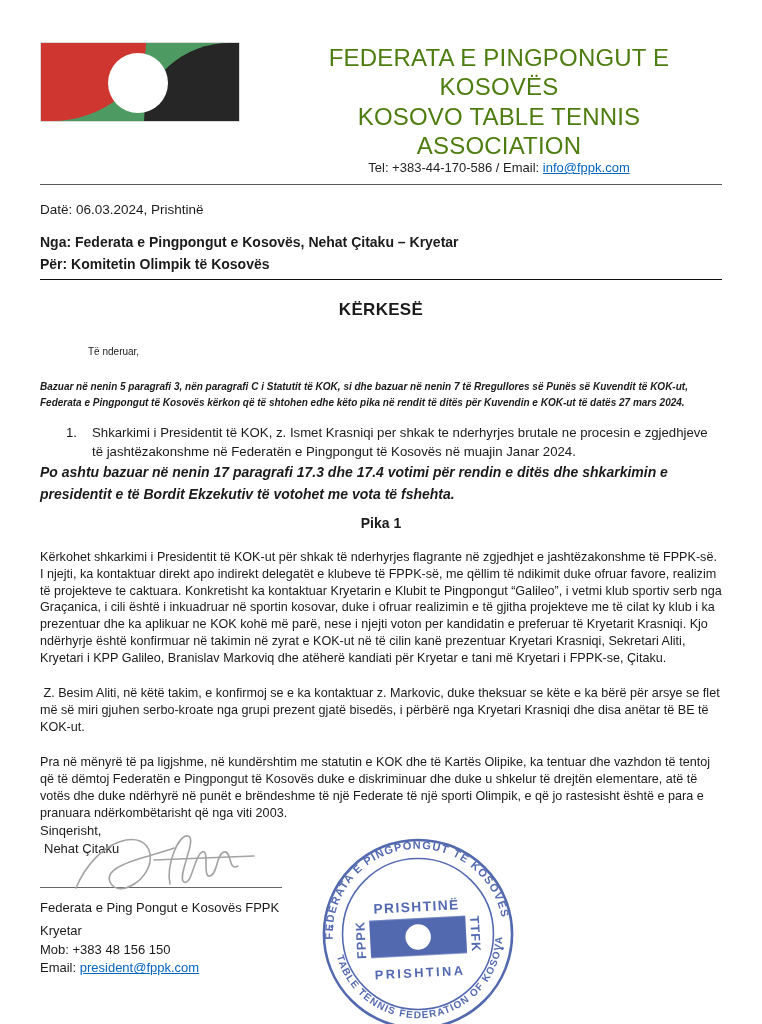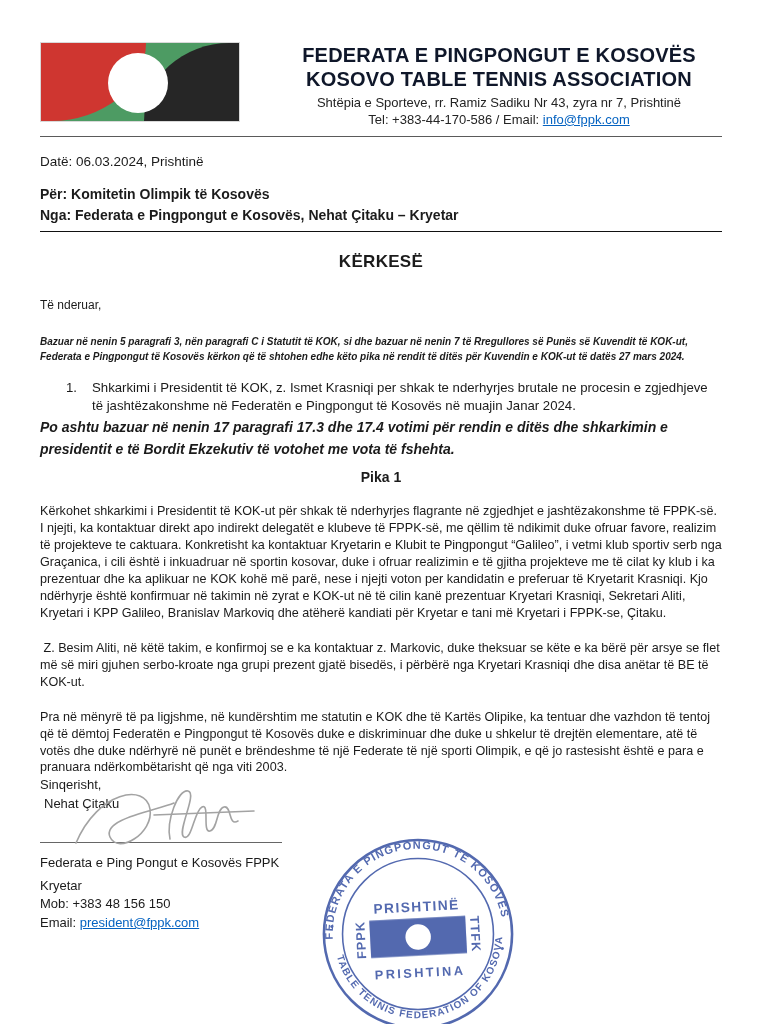--- a/index.html
+++ b/index.html
@@ -27,34 +27,34 @@
   }
   .logo-black {
     position:absolute; right:0; top:0; width:48%; height:100%;
     background:#262626; border-top-left-radius:90% 100%;
   }
   .logo-ball {
     position:absolute; left:67px; top:10px; width:60px; height:60px;
     border-radius:50%; background:#ffffff;
   }
   .header-text { flex:1; text-align:center; padding-top:1px; }
-  .org-name { font-size:20px; font-weight:bold; color:#0f172a; letter-spacing:.2px; line-height:1.22; }
+  .org-name { font-size:24px; font-weight:normal; color:#4d7c0f; letter-spacing:.2px; line-height:1.22; }
   .addr-line { font-size:13px; color:#242424; margin-top:3px; line-height:1.3; }
   .contact-line { font-size:13px; color:#242424; line-height:1.3; }
   a.mail-link { color:#0563c1; text-decoration:underline; }
   .header-rule { border-bottom:1.5px solid #5a5a5a; margin-top:7px; }
 
   
   .date-line { margin-top:17px; font-size:13.5px; }
   .to-from { margin-top:15px; font-size:14px; font-weight:bold; line-height:1.55; }
   .separator-line { border-bottom:1.6px solid #111; margin-top:4px; }
 
   
   .doc-title { text-align:center; font-size:17px; font-weight:bold; margin-top:20px; letter-spacing:.3px; }
-  .salutation { margin-top:26px; font-size:12px; }
+  .salutation { margin-top:26px; font-size:10px;margin-left:48px; }
   .bi { font-weight:bold; font-style:italic; }
   .p-intro { margin-top:22px; font-size:10px; line-height:1.55; }
   .agenda { margin-top:14px; display:flex; font-size:13.2px; line-height:1.4; }
   .agenda-num { width:26px; margin-left:26px; flex:0 0 auto; }
   .agenda-text { flex:1; padding-right:4px; }
   .p-voting { margin-top:1px; font-size:14px; line-height:1.55; }
   .h-center { text-align:center; font-size:14px; font-weight:bold; }
   .h-arsyetim { margin-top:19px; }
   .h-pika { margin-top:9px; }
   .body-block { margin-top:18px; font-size:12.6px; line-height:1.345; white-space:pre-wrap; }
@@ -81,30 +81,29 @@
 
   <div class="header-row">
     <div class="logo">
       <div class="logo-red"></div>
       <div class="logo-black"></div>
       <div class="logo-ball"></div>
     </div>
     <div class="header-text">
       <div class="org-name">FEDERATA E PINGPONGUT E KOSOVËS</div>
       <div class="org-name">KOSOVO TABLE TENNIS ASSOCIATION</div>
-      <div class="addr-line">Shtëpia  e Sporteve, rr. Ramiz Sadiku Nr 43, zyra nr 7, Prishtinë</div>
       <div class="contact-line"><span>Tel: +383-44-170-586  / Email: </span><a href="#" class="mail-link">info@fppk.com</a></div>
     </div>
   </div>
   <div class="header-rule"></div>
 
   <div class="date-line">Datë: 06.03.2024, Prishtinë</div>
   <div class="to-from">
+    <div>Nga: Federata e Pingpongut e Kosovës, Nehat Çitaku – Kryetar</div>
     <div>Për:  Komitetin Olimpik të Kosovës</div>
-    <div>Nga: Federata e Pingpongut e Kosovës, Nehat Çitaku – Kryetar</div>
   </div>
   <div class="separator-line"></div>
 
   <div class="doc-title">KËRKESË</div>
   <div class="salutation">Të nderuar,</div>
 
   <p class="p-intro bi">Bazuar në nenin 5 paragrafi 3, nën paragrafi C i Statutit të KOK, si dhe bazuar në nenin 7 të Rregullores së Punës së Kuvendit të KOK-ut, Federata e Pingpongut të Kosovës kërkon që të shtohen edhe këto pika në rendit të ditës për Kuvendin e KOK-ut të datës 27 mars 2024.</p>
 
   <div class="agenda">
     <span class="agenda-num">1.</span>

